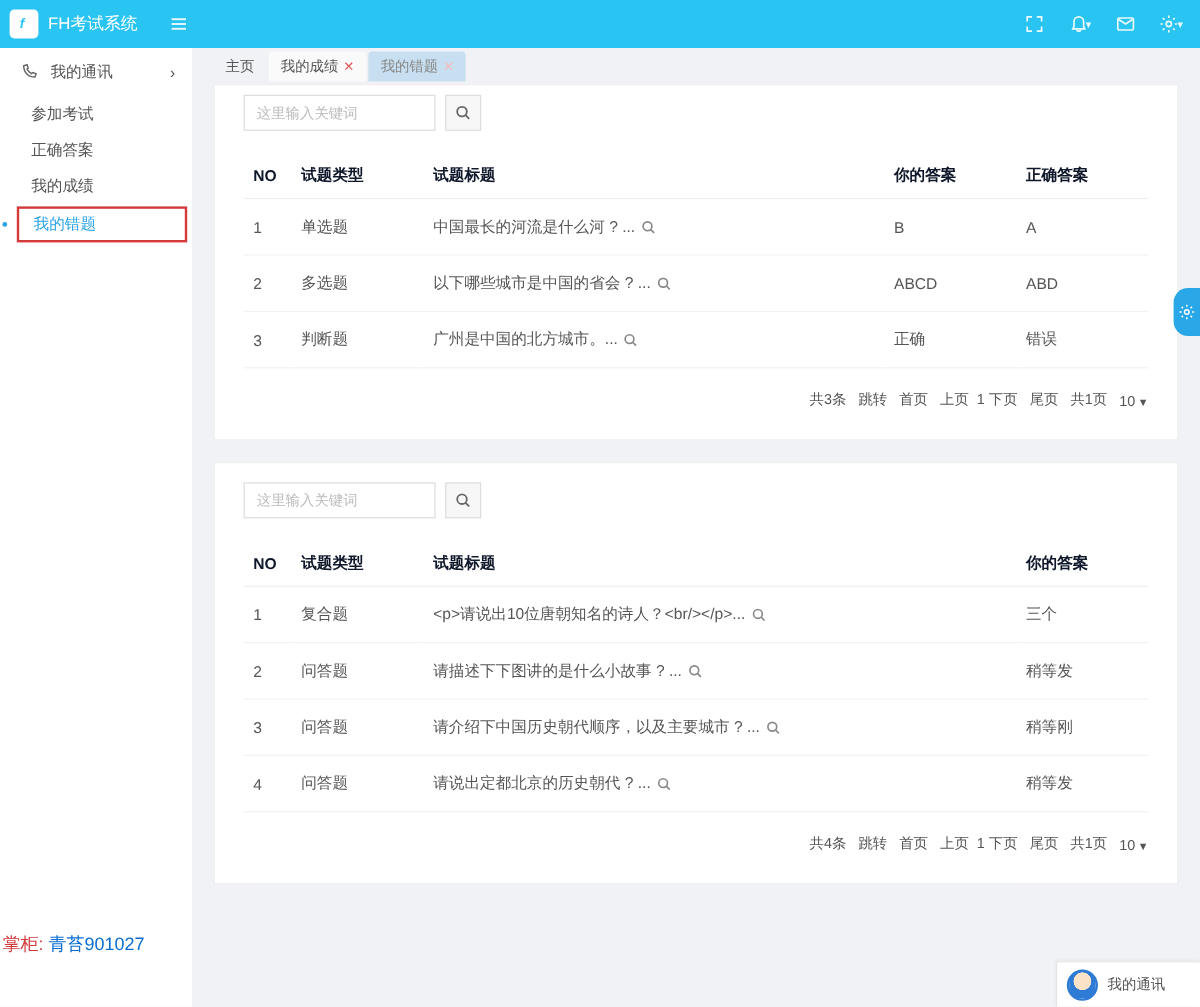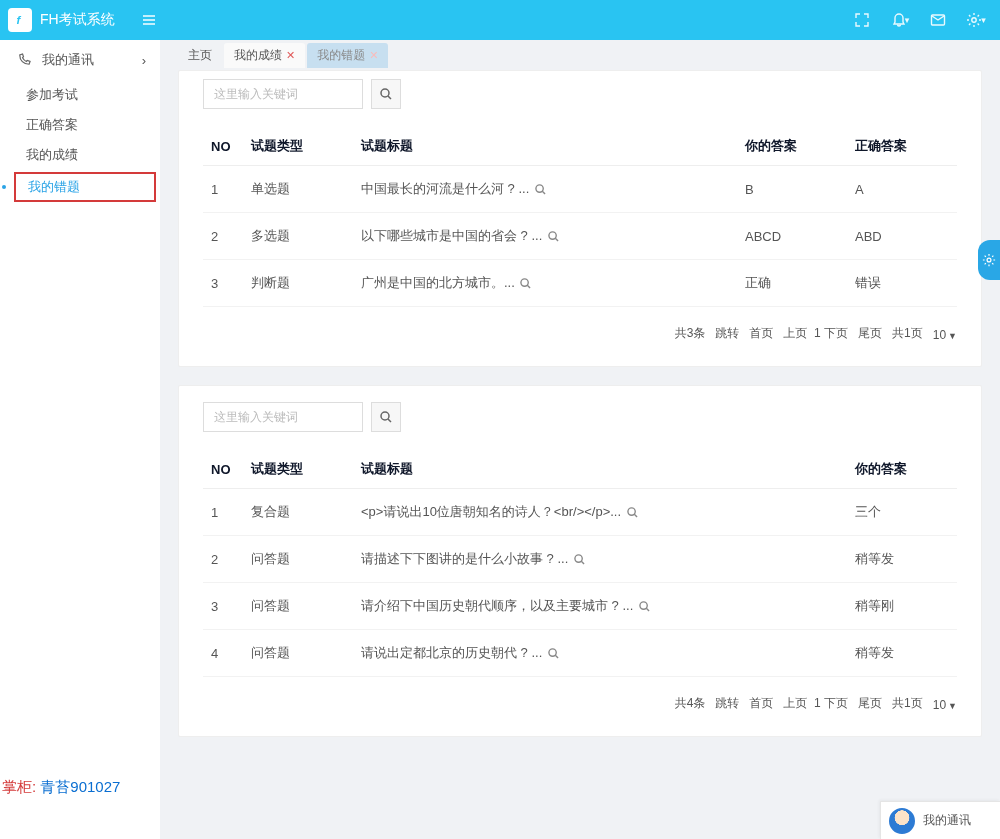--- a/index.html
+++ b/index.html
@@ -51,21 +51,21 @@
 th { text-align: left; font-weight: 600; font-size: 13px; color: #0f172a; padding: 10px 8px; border-bottom: 1px solid #eee; }
 td { font-size: 13px; color: #555; padding: 14px 8px; border-bottom: 1px solid #f2f2f2; }
 .col-no { width: 40px; }
 .col-type { width: 110px; }
 .col-title { }
 .col-ans { width: 110px; }
 .col-correct { width: 110px; }
 .mag { display: inline-flex; vertical-align: middle; margin-left: 2px; }
 .mag svg { width: 11px; height: 11px; stroke: #888; }
 
-.pager { display: flex; align-items: flex-end; justify-content: flex-end; font-size: 12px; color: #555; gap: 10px; margin-top: 18px; }
+.pager { display: flex; align-items: center; justify-content: flex-end; font-size: 12px; color: #555; gap: 10px; margin-top: 18px; }
 .pager span { cursor: default; }
 .pager .lnk { cursor: pointer; }
 .pager .tri { font-size: 9px; margin-left: 2px; }
 
 
 .float-gear { position: absolute; right: 0; top: 240px; width: 22px; height: 40px; background: #29a7e6; border-radius: 12px 0 0 12px; display: flex; align-items: center; justify-content: center; cursor: pointer; }
 .float-gear svg { width: 14px; height: 14px; stroke: #fff; fill: #fff; }
 
 
 .watermark { position: absolute; left: 2px; bottom: 42px; font-size: 15px; color: #d43a3a; font-weight: 500; text-align: right; }

